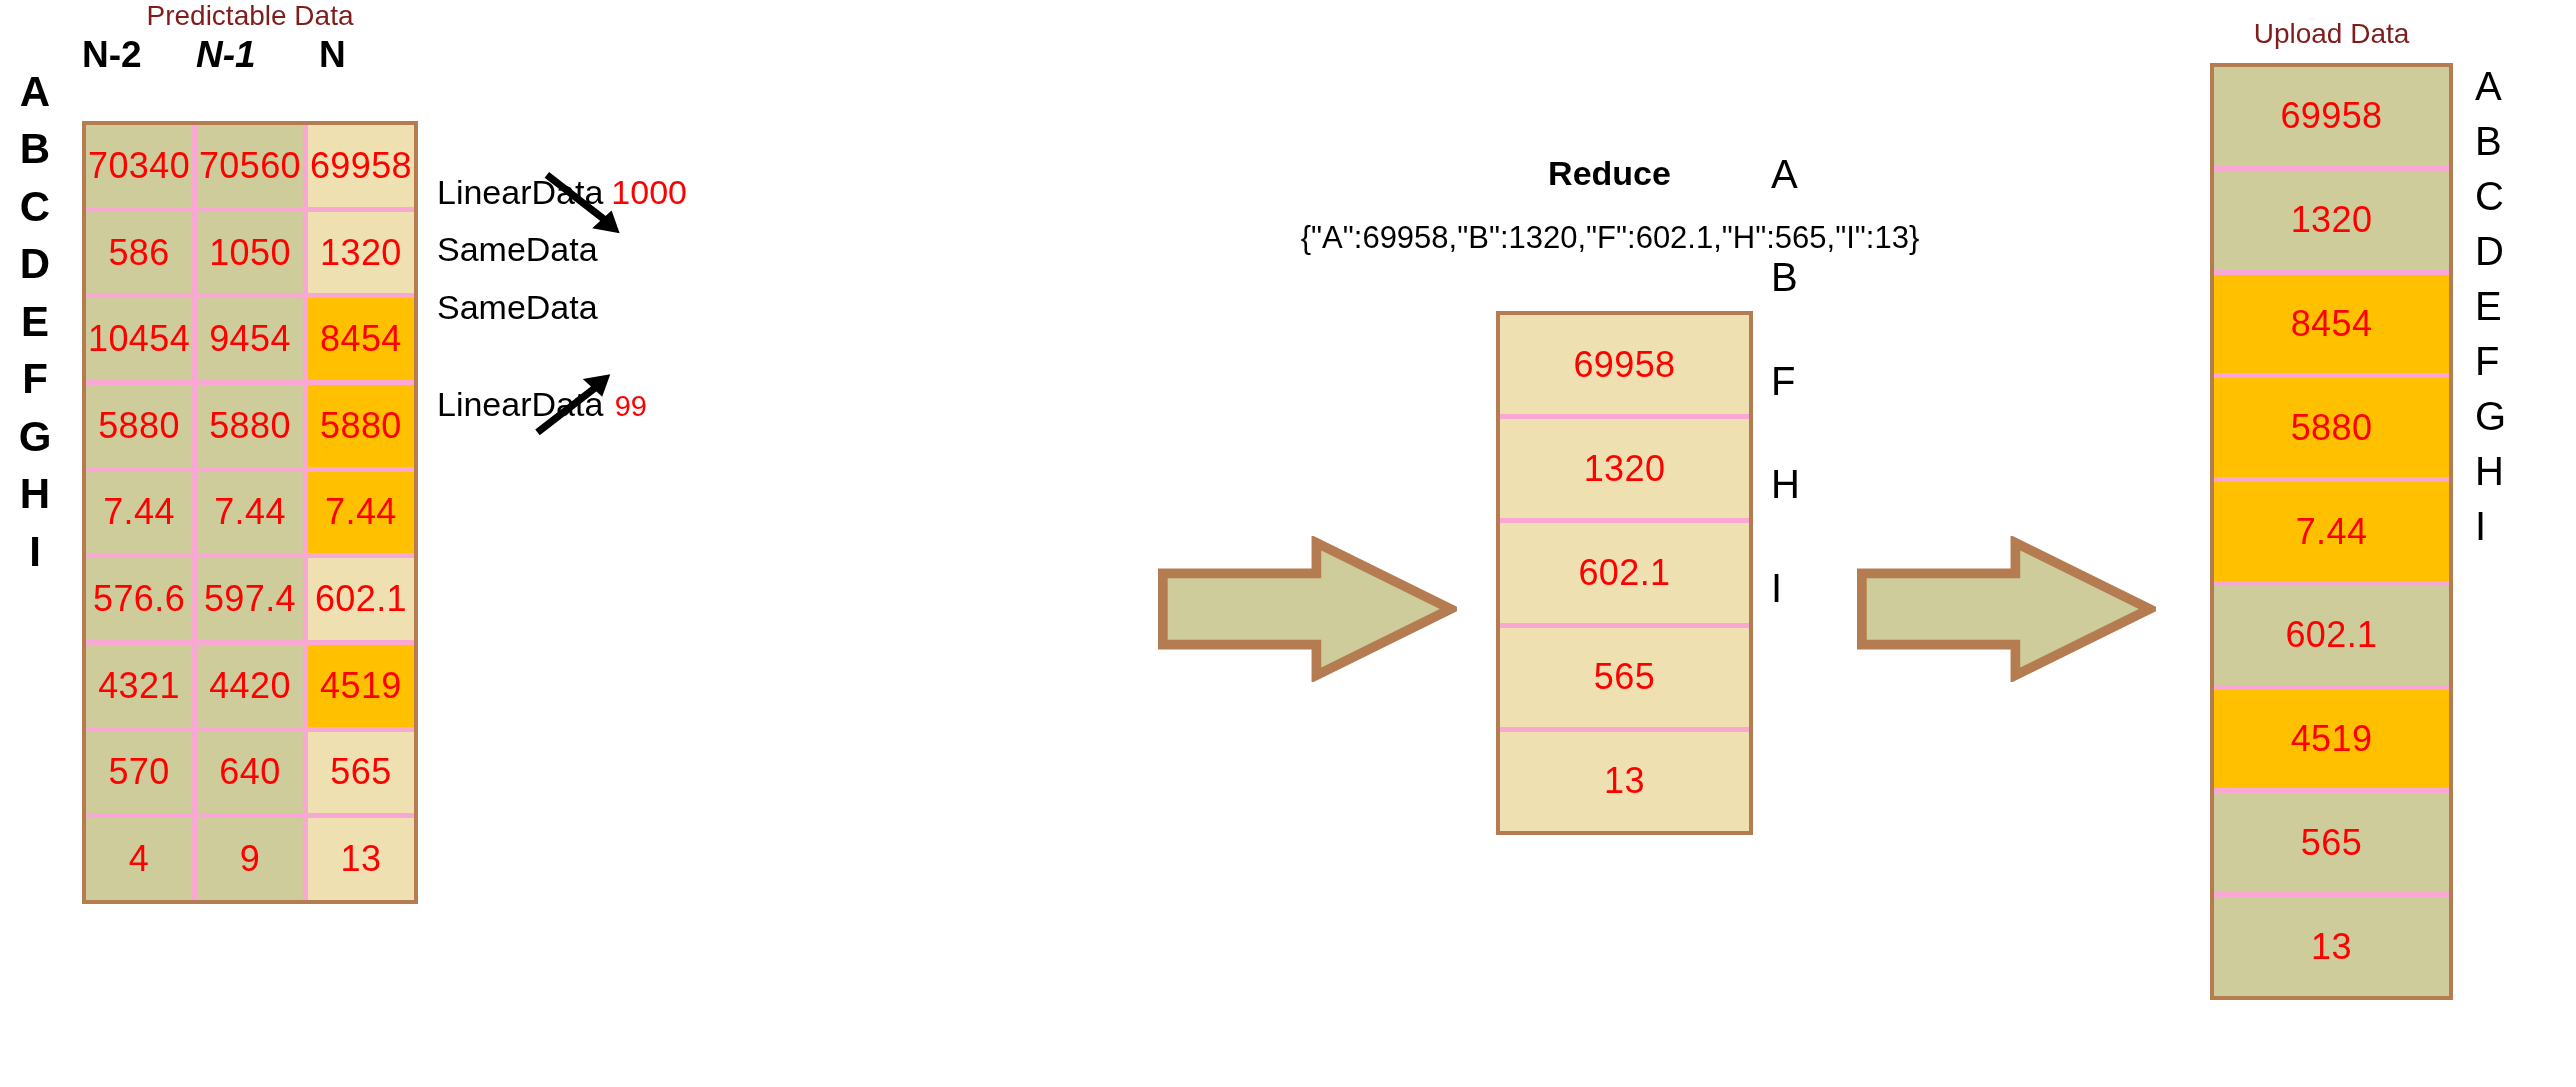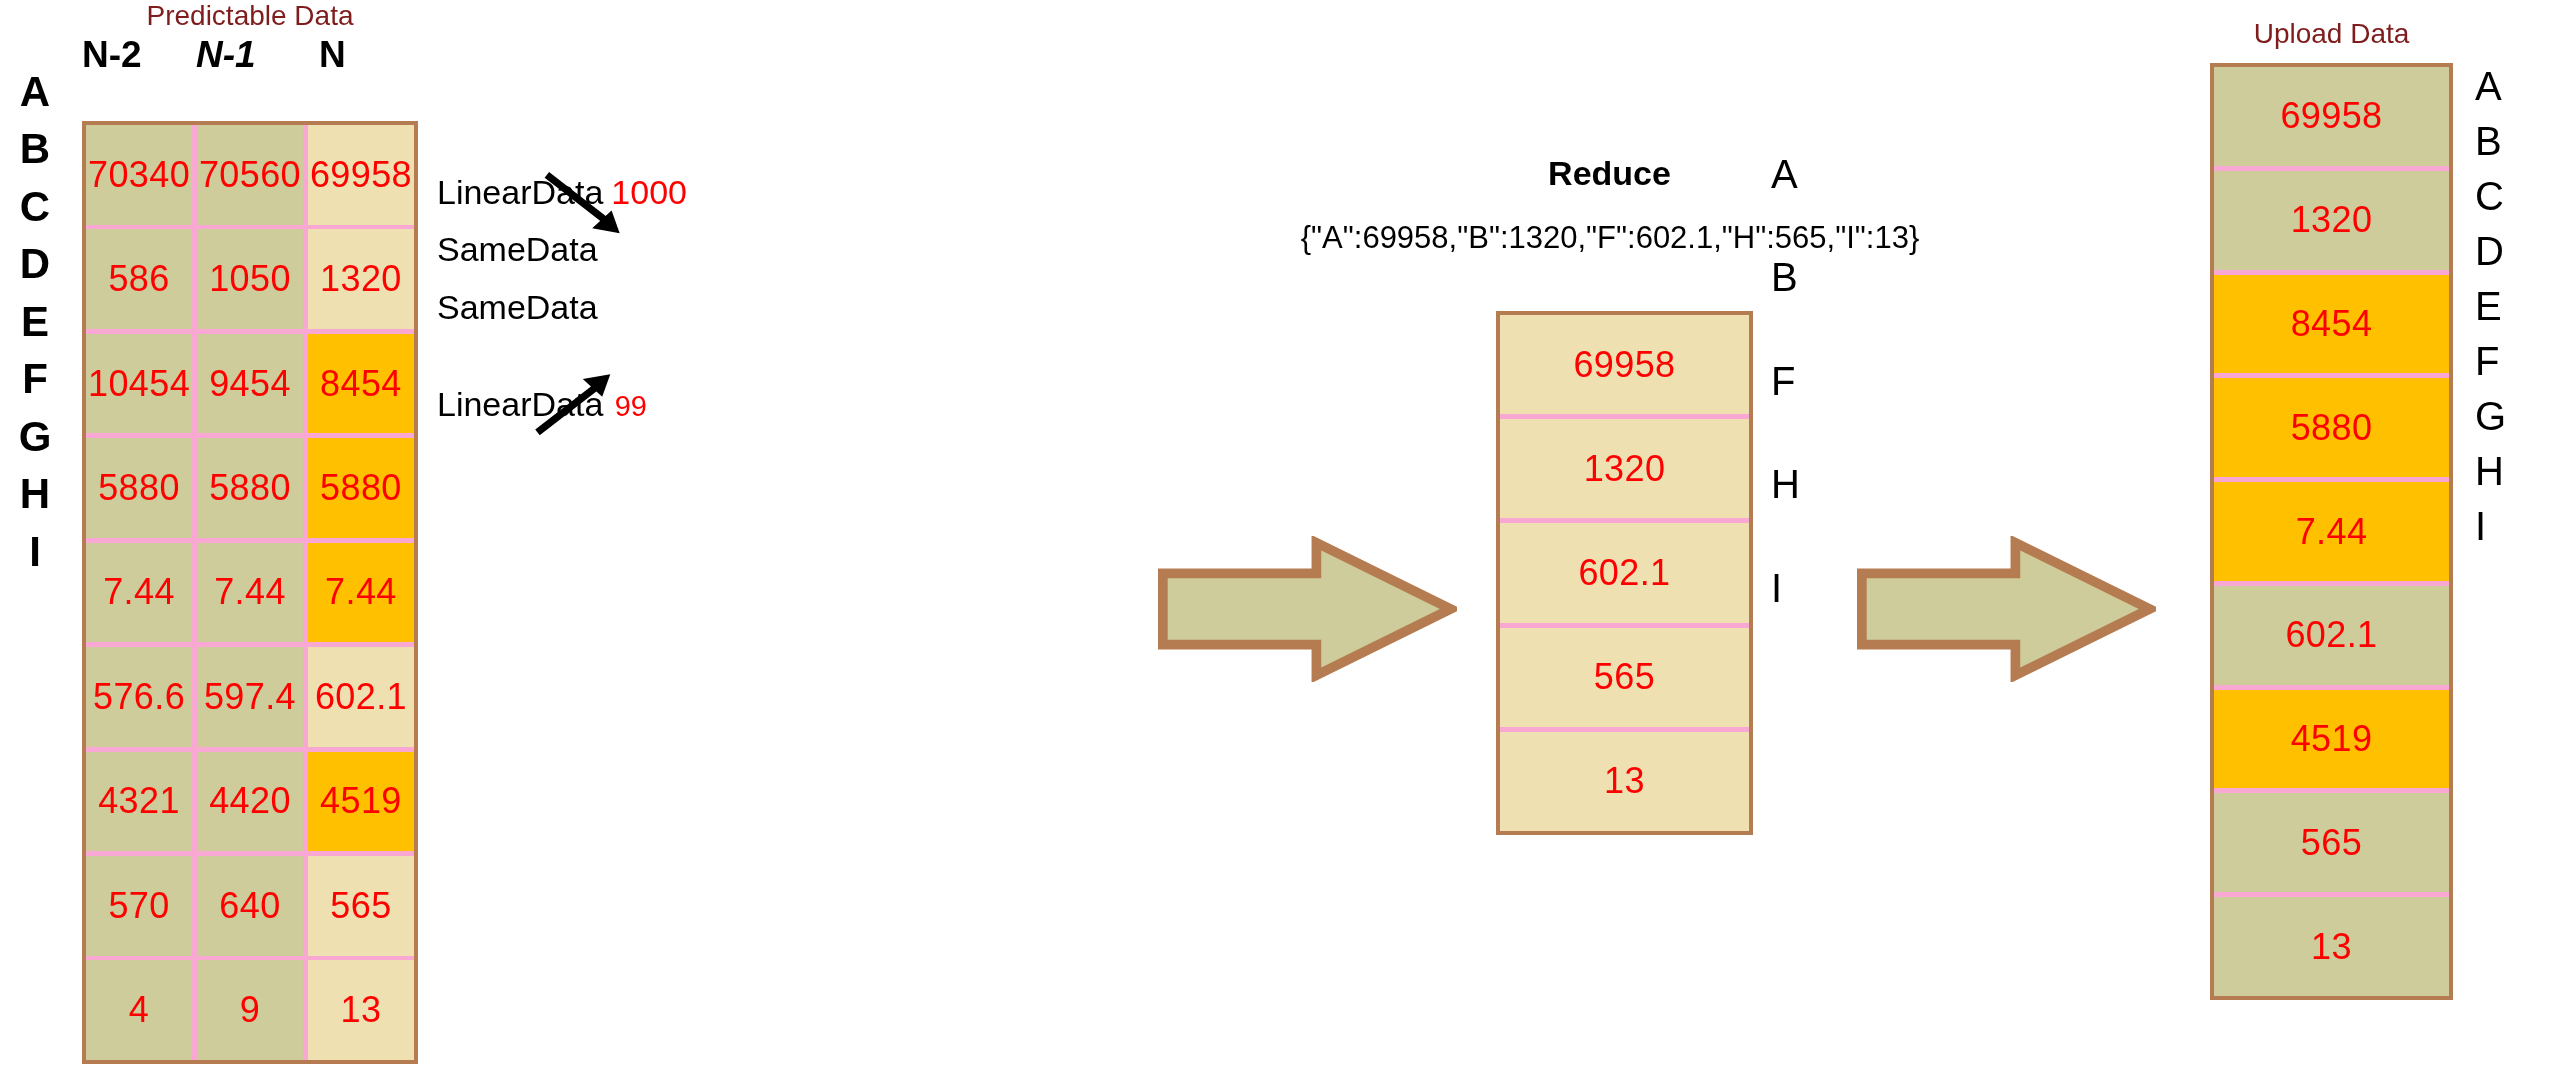--- a/index.html
+++ b/index.html
@@ -126,21 +126,21 @@
 <div class="row-letter" style="left:6.5px; top:71px; width:57px;">A</div>
 <div class="row-letter" style="left:6.5px; top:128px; width:57px;">B</div>
 <div class="row-letter" style="left:6.5px; top:186px; width:57px;">C</div>
 <div class="row-letter" style="left:6.5px; top:243px; width:57px;">D</div>
 <div class="row-letter" style="left:6.5px; top:301px; width:57px;">E</div>
 <div class="row-letter" style="left:6.5px; top:358px; width:57px;">F</div>
 <div class="row-letter" style="left:6.5px; top:416px; width:57px;">G</div>
 <div class="row-letter" style="left:6.5px; top:473px; width:57px;">H</div>
 <div class="row-letter" style="left:6.5px; top:531px; width:57px;">I</div>
 
-<div class="grid" id="left-grid" style="left:82px; top:121px; width:336px; height:943px;
+<div class="grid" id="left-grid" style="left:82px; top:121px; width:336px; height:783px;
             grid-template-columns: 1fr 1fr 1fr;
             grid-template-rows: repeat(9, 1fr);">
     <div class="cell c-olive">70340</div>
     <div class="cell c-olive">70560</div>
     <div class="cell c-cream">69958</div>
     <div class="cell c-olive">586</div>
     <div class="cell c-olive">1050</div>
     <div class="cell c-cream">1320</div>
     <div class="cell c-olive">10454</div>
     <div class="cell c-olive">9454</div>

